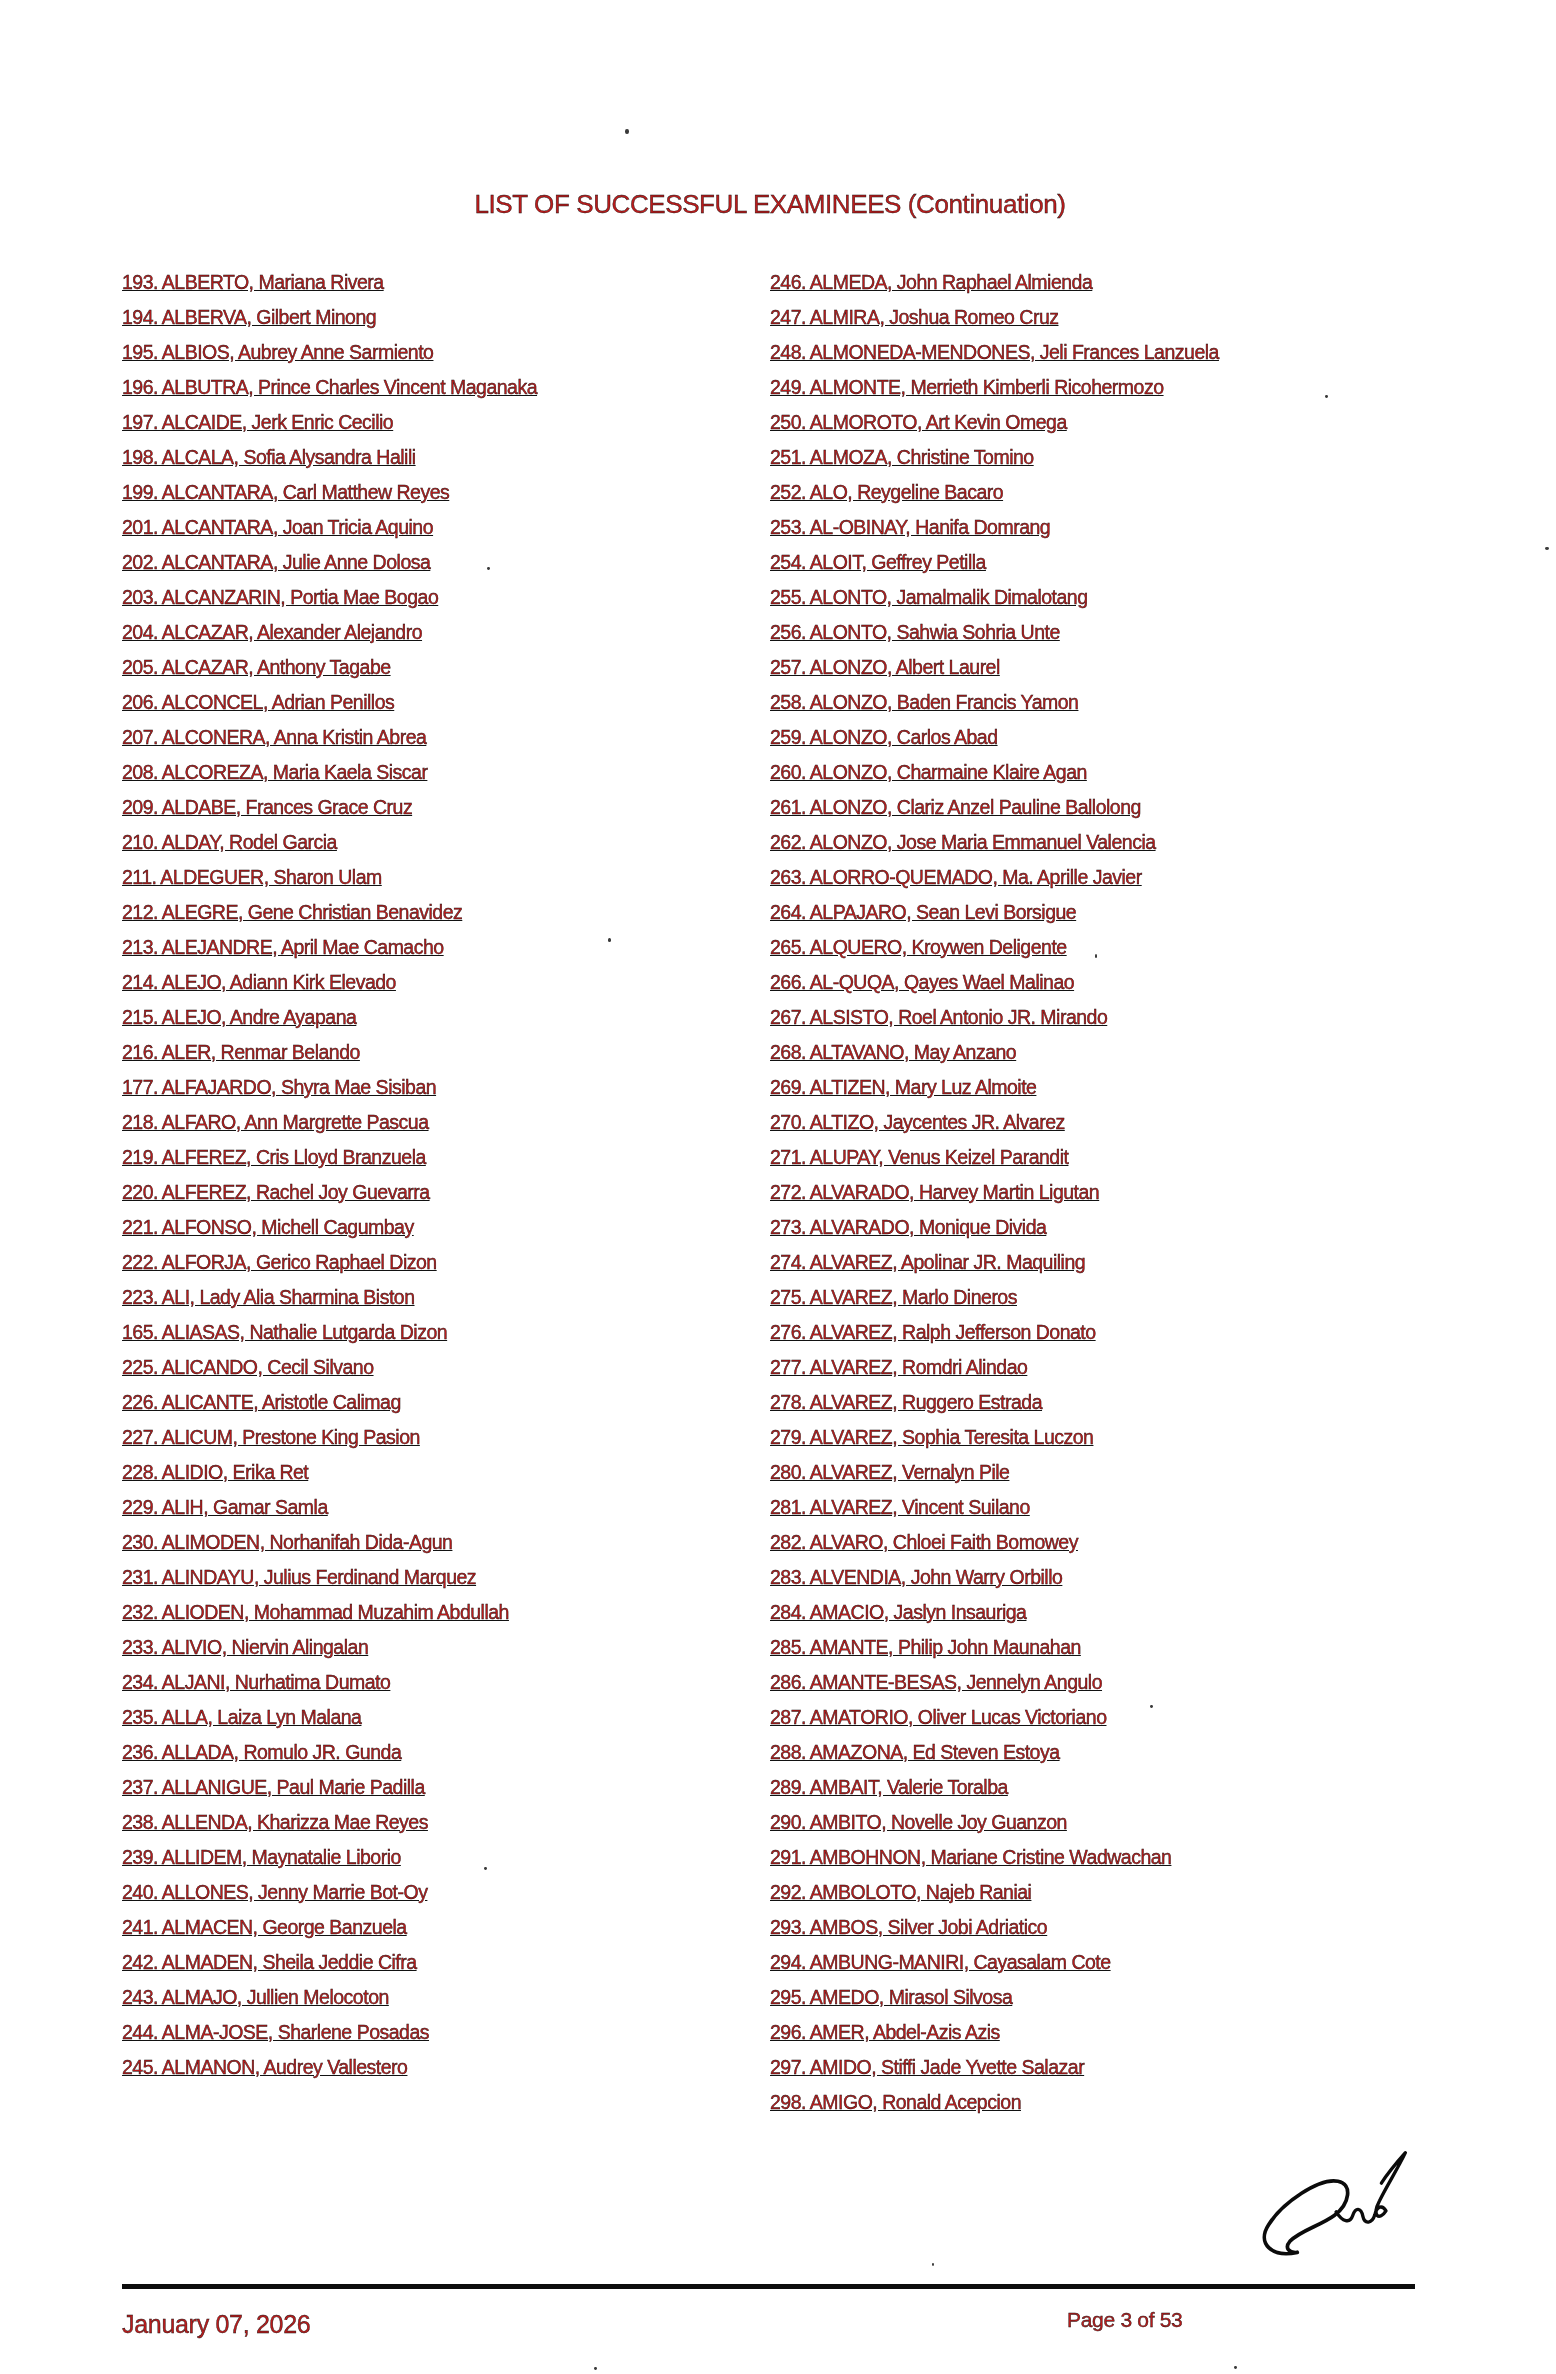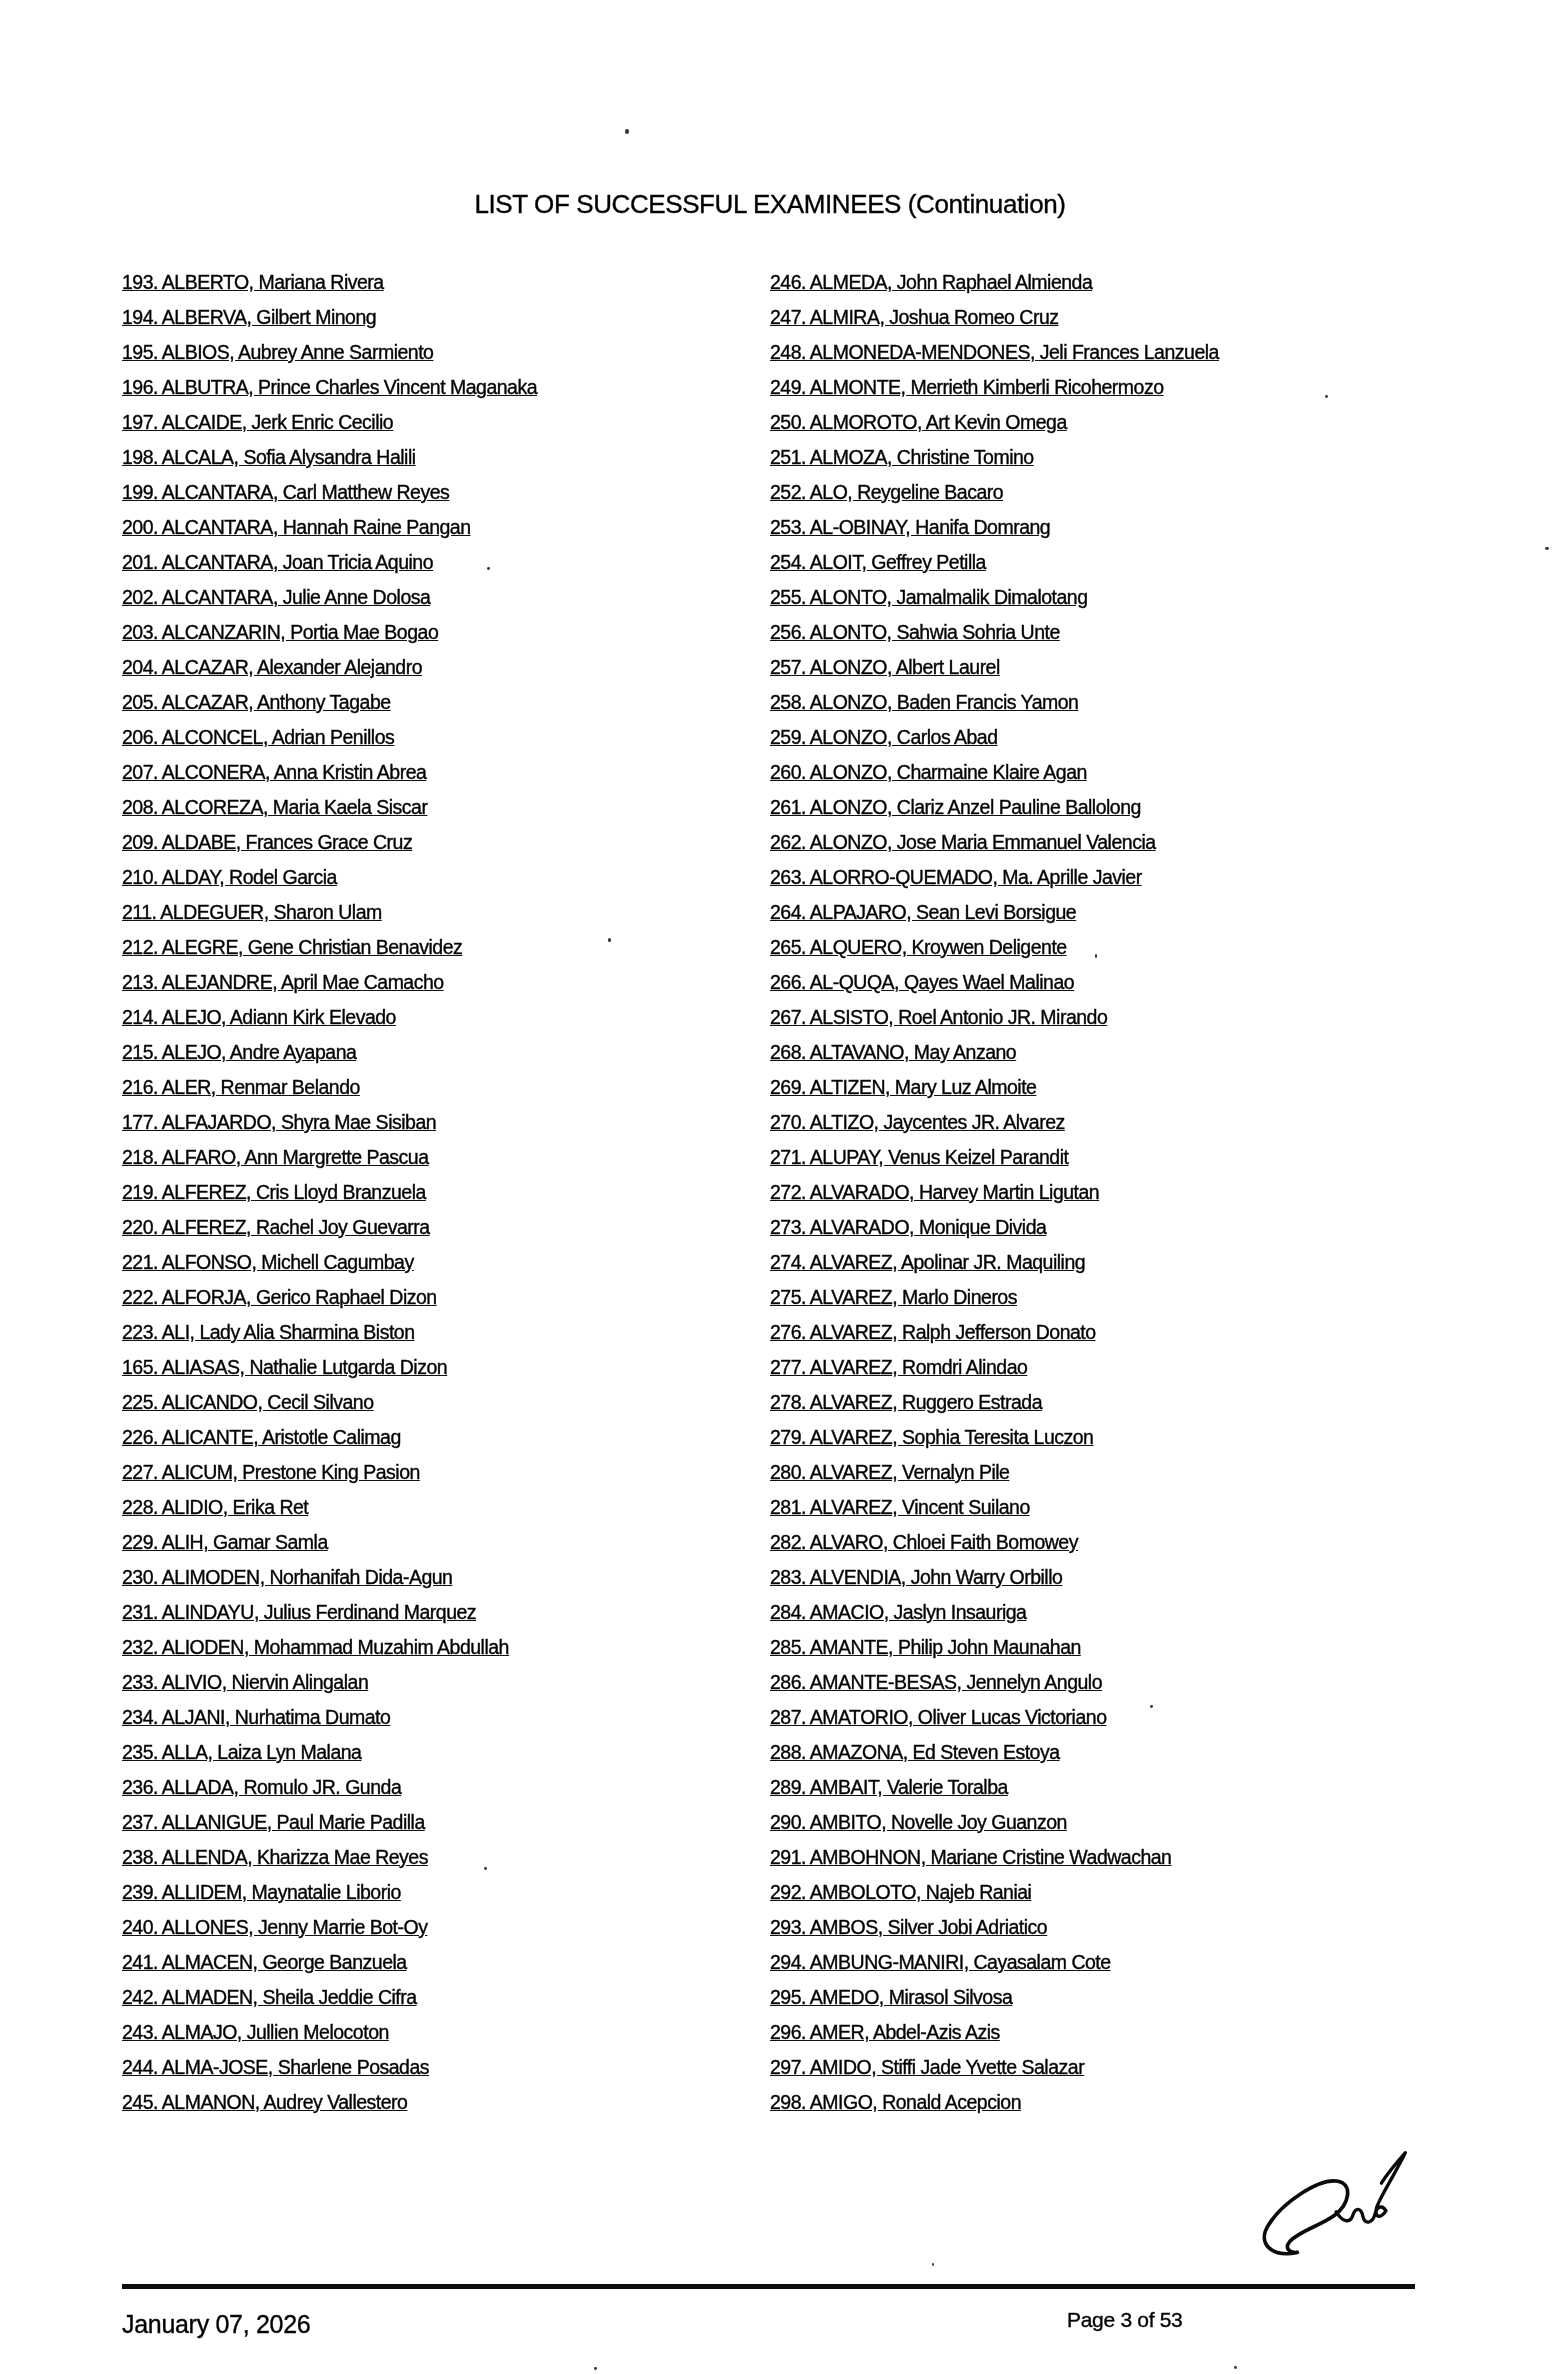--- a/index.html
+++ b/index.html
@@ -3,21 +3,21 @@
 <meta charset="utf-8">
 <style>
   html,body{margin:0;padding:0;background:#ffffff;}
   .page{
     position:relative;
     width:1556px;
     height:2375px;
     background:#ffffff;
     overflow:hidden;
     font-family:"Liberation Sans", sans-serif;
-    color:#000000;
+    color:#b91c1c;
     -webkit-text-stroke:0.4px #121212;
   }
   .title{
     position:absolute;
     top:189px;
     left:0;
     width:1540px;
     text-align:center;
     font-size:26px;
     font-weight:400;
@@ -78,21 +78,20 @@
 
   <div class="columns">
     <ol class="col left" id="col-left">
         <li class="row">193. ALBERTO, Mariana Rivera</li>
         <li class="row">194. ALBERVA, Gilbert Minong</li>
         <li class="row">195. ALBIOS, Aubrey Anne Sarmiento</li>
         <li class="row">196. ALBUTRA, Prince Charles Vincent Maganaka</li>
         <li class="row">197. ALCAIDE, Jerk Enric Cecilio</li>
         <li class="row">198. ALCALA, Sofia Alysandra Halili</li>
         <li class="row">199. ALCANTARA, Carl Matthew Reyes</li>
-        <li class="row">200. ALCANTARA, Hannah Raine Pangan</li>
         <li class="row">201. ALCANTARA, Joan Tricia Aquino</li>
         <li class="row">202. ALCANTARA, Julie Anne Dolosa</li>
         <li class="row">203. ALCANZARIN, Portia Mae Bogao</li>
         <li class="row">204. ALCAZAR, Alexander Alejandro</li>
         <li class="row">205. ALCAZAR, Anthony Tagabe</li>
         <li class="row">206. ALCONCEL, Adrian Penillos</li>
         <li class="row">207. ALCONERA, Anna Kristin Abrea</li>
         <li class="row">208. ALCOREZA, Maria Kaela Siscar</li>
         <li class="row">209. ALDABE, Frances Grace Cruz</li>
         <li class="row">210. ALDAY, Rodel Garcia</li>

